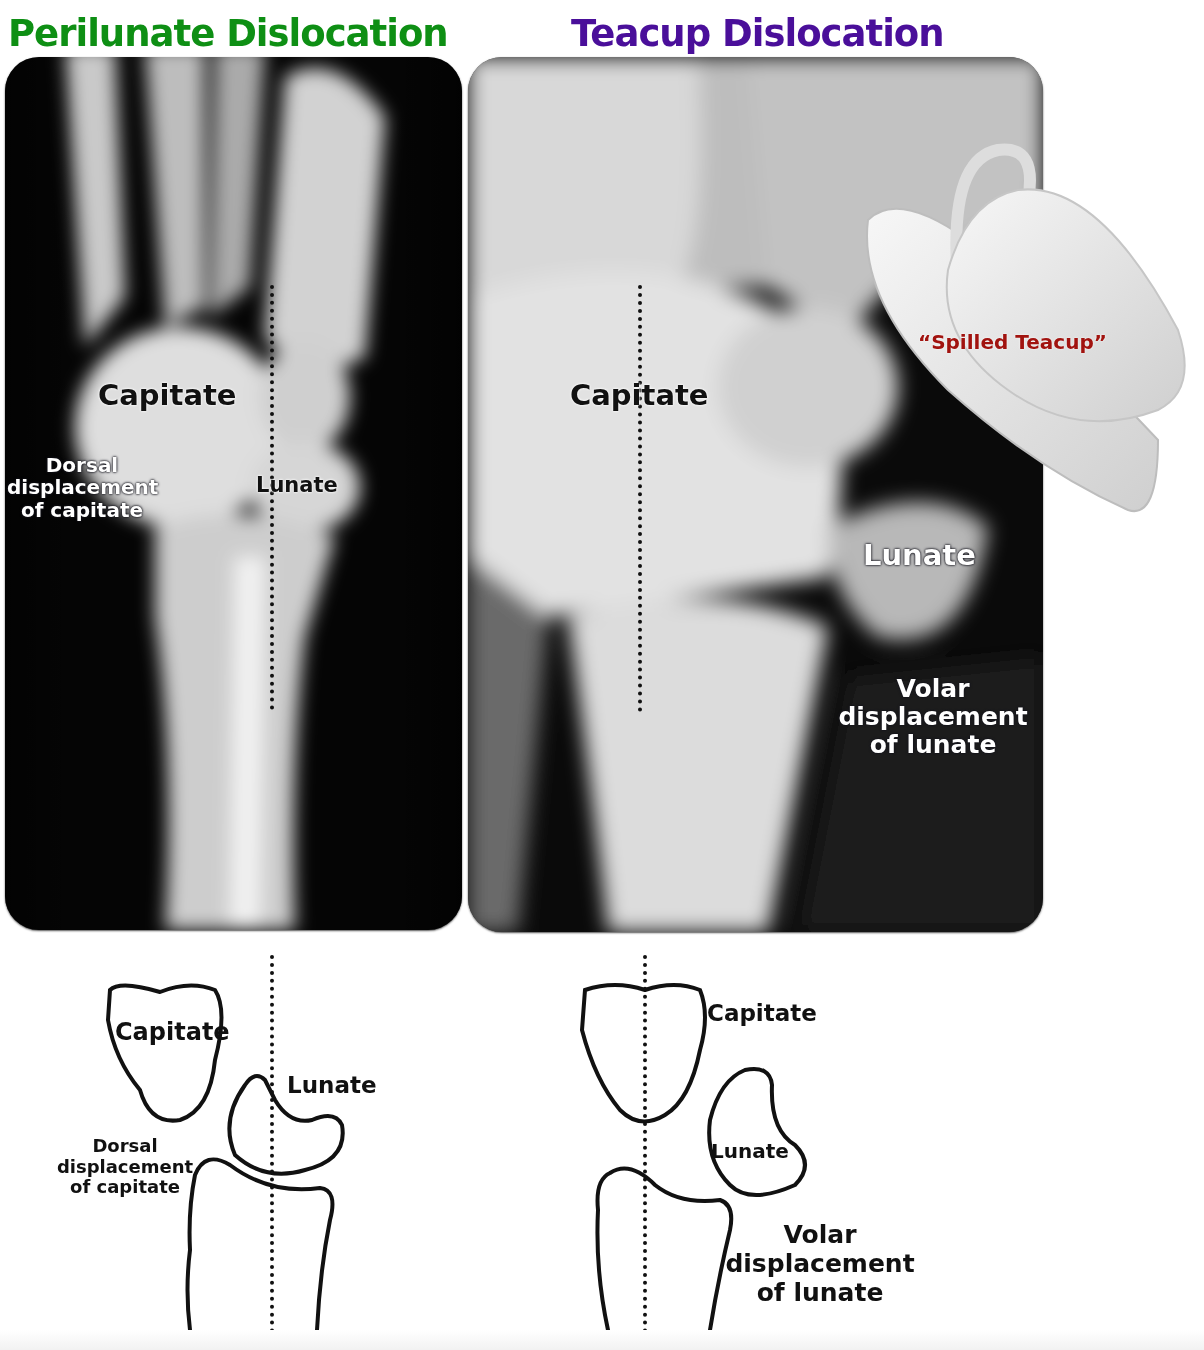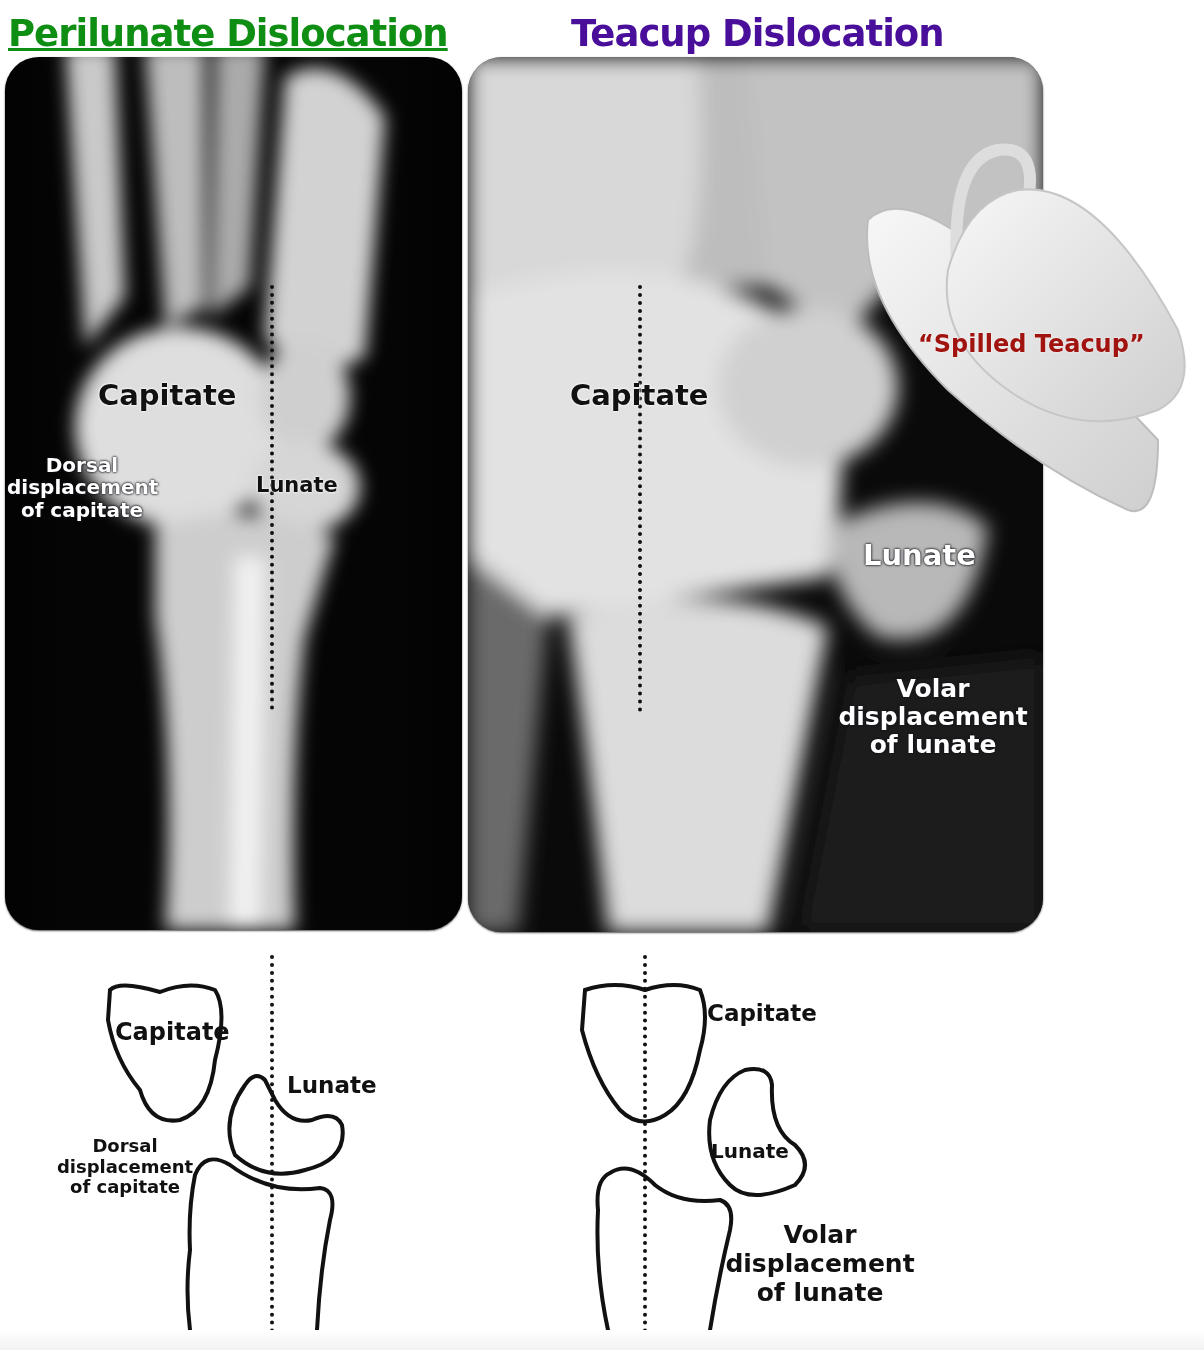--- a/index.html
+++ b/index.html
@@ -10,21 +10,21 @@
   .lbl{position:absolute;font-weight:bold;white-space:nowrap;text-align:center;line-height:1.12;}
   .lbl-dark{color:#111;text-shadow:0 0 2px #fff,0 0 3px #fff;}
   .lbl-light{color:#fff;text-shadow:0 0 2px #000,0 0 3px #223;}
   .dots{position:absolute;width:0;border-left:4px dotted #111;}
   .diag-lbl{position:absolute;font-weight:bold;color:#111;white-space:nowrap;text-align:center;line-height:1.15;}
   .bottom-fade{position:absolute;left:0;top:1330px;width:1204px;height:20px;background:linear-gradient(#fff,#f2f2f2);}
 </style>
 </head>
 <body>
 
-<div class="title" style="left:8px;color:#0e8f14;text-decoration:underline;">Perilunate Dislocation</div>
+<div class="title" style="left:8px;color:#0e8f14;">Perilunate Dislocation</div>
 <div class="title" style="left:571px;color:#4a0f9a;">Teacup Dislocation</div>
 
 <div class="panel" style="left:5px;top:57px;width:457px;height:873px;background:#050505;">
   <svg class="svgfill" width="457" height="873">
     <defs>
       <filter id="blurL" x="-20%" y="-20%" width="140%" height="140%">
           <feGaussianBlur stdDeviation="9"></feGaussianBlur>
         </filter>
       <linearGradient id="edgeL" x1="0" x2="1">
           <stop offset="0" stop-color="#000"></stop>
@@ -96,21 +96,21 @@
         <stop offset="1" stop-color="#cfcfcf"></stop>
       </linearGradient>
   </defs>
 
   <path d="M10 80 Q40 50 110 100 L300 300 Q300 380 270 370 Q180 330 90 250 Q0 160 10 80 Z" fill="url(#cup)" stroke="#bdbdbd" stroke-width="2"></path>
 
   <path d="M100 140 Q90 20 140 10 Q180 5 170 60" fill="none" stroke="#ddd" stroke-width="12"></path>
 
   <path d="M160 50 Q240 40 320 190 Q340 250 300 270 Q220 300 150 250 Q80 200 90 130 Q110 60 160 50 Z" fill="url(#cup)" stroke="#c6c6c6" stroke-width="2"></path>
 </svg>
-<div class="lbl" style="left:918px;top:331px;font-size:24px;color:#a1130f;text-shadow:0 0 2px #fff;">“Spilled Teacup”</div>
+<div class="lbl" style="left:918px;top:331px;font-size:20px;color:#a1130f;text-shadow:0 0 2px #fff;">“Spilled Teacup”</div>
 
 <svg style="position:absolute;left:80px;top:950px;" width="300" height="385">
   <g fill="none" stroke="#111" stroke-width="4" stroke-linecap="round">
     <path d="M30 40 Q40 30 80 42 Q110 30 135 40 Q148 60 135 110 Q130 160 100 170 Q70 175 60 140 Q35 110 28 70 Z"></path>
     <path d="M185 130 Q175 120 165 135 Q140 170 155 205 Q185 232 225 220 Q268 210 262 175 Q255 160 232 170 Q210 175 195 150 Z"></path>
     <path d="M110 380 Q105 340 110 300 Q108 260 115 225 Q125 200 150 215 Q190 245 240 238 Q258 240 250 270 Q240 320 237 380"></path>
   </g>
 </svg>
 <div class="dots" style="left:270px;top:955px;height:378px;"></div>
 <div class="diag-lbl" style="left:115px;top:1019px;font-size:24px;">Capitate</div>

